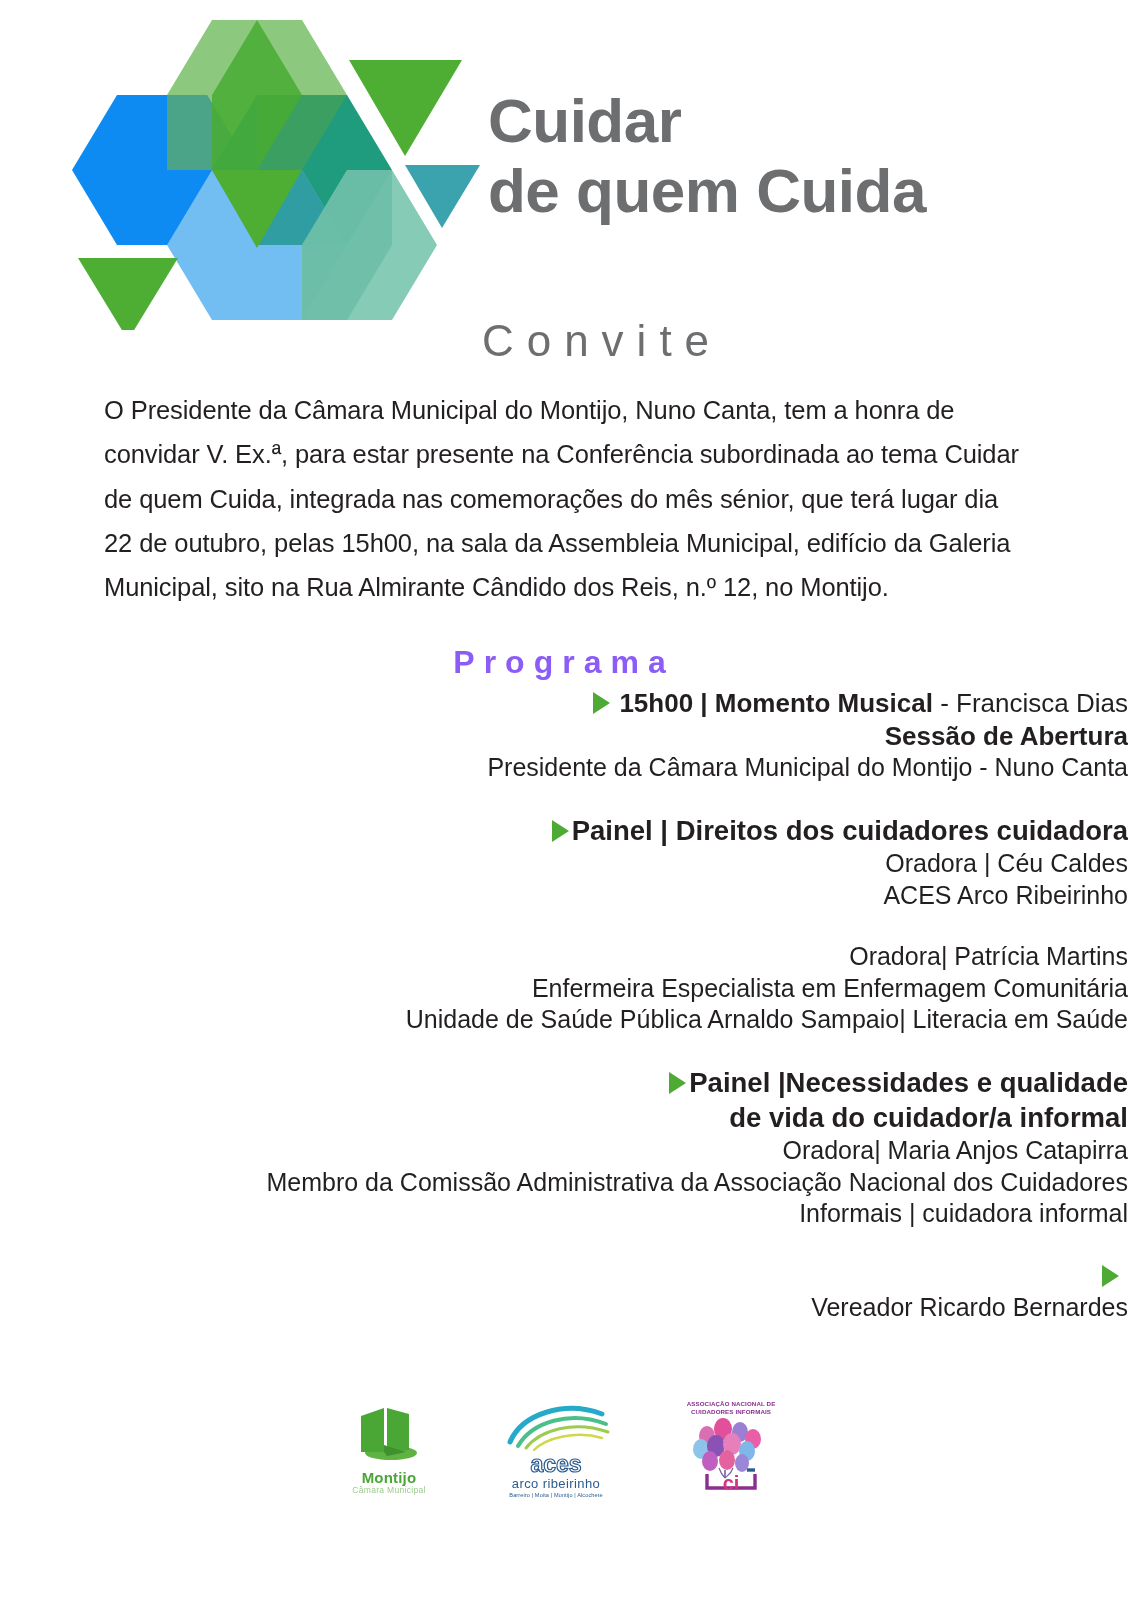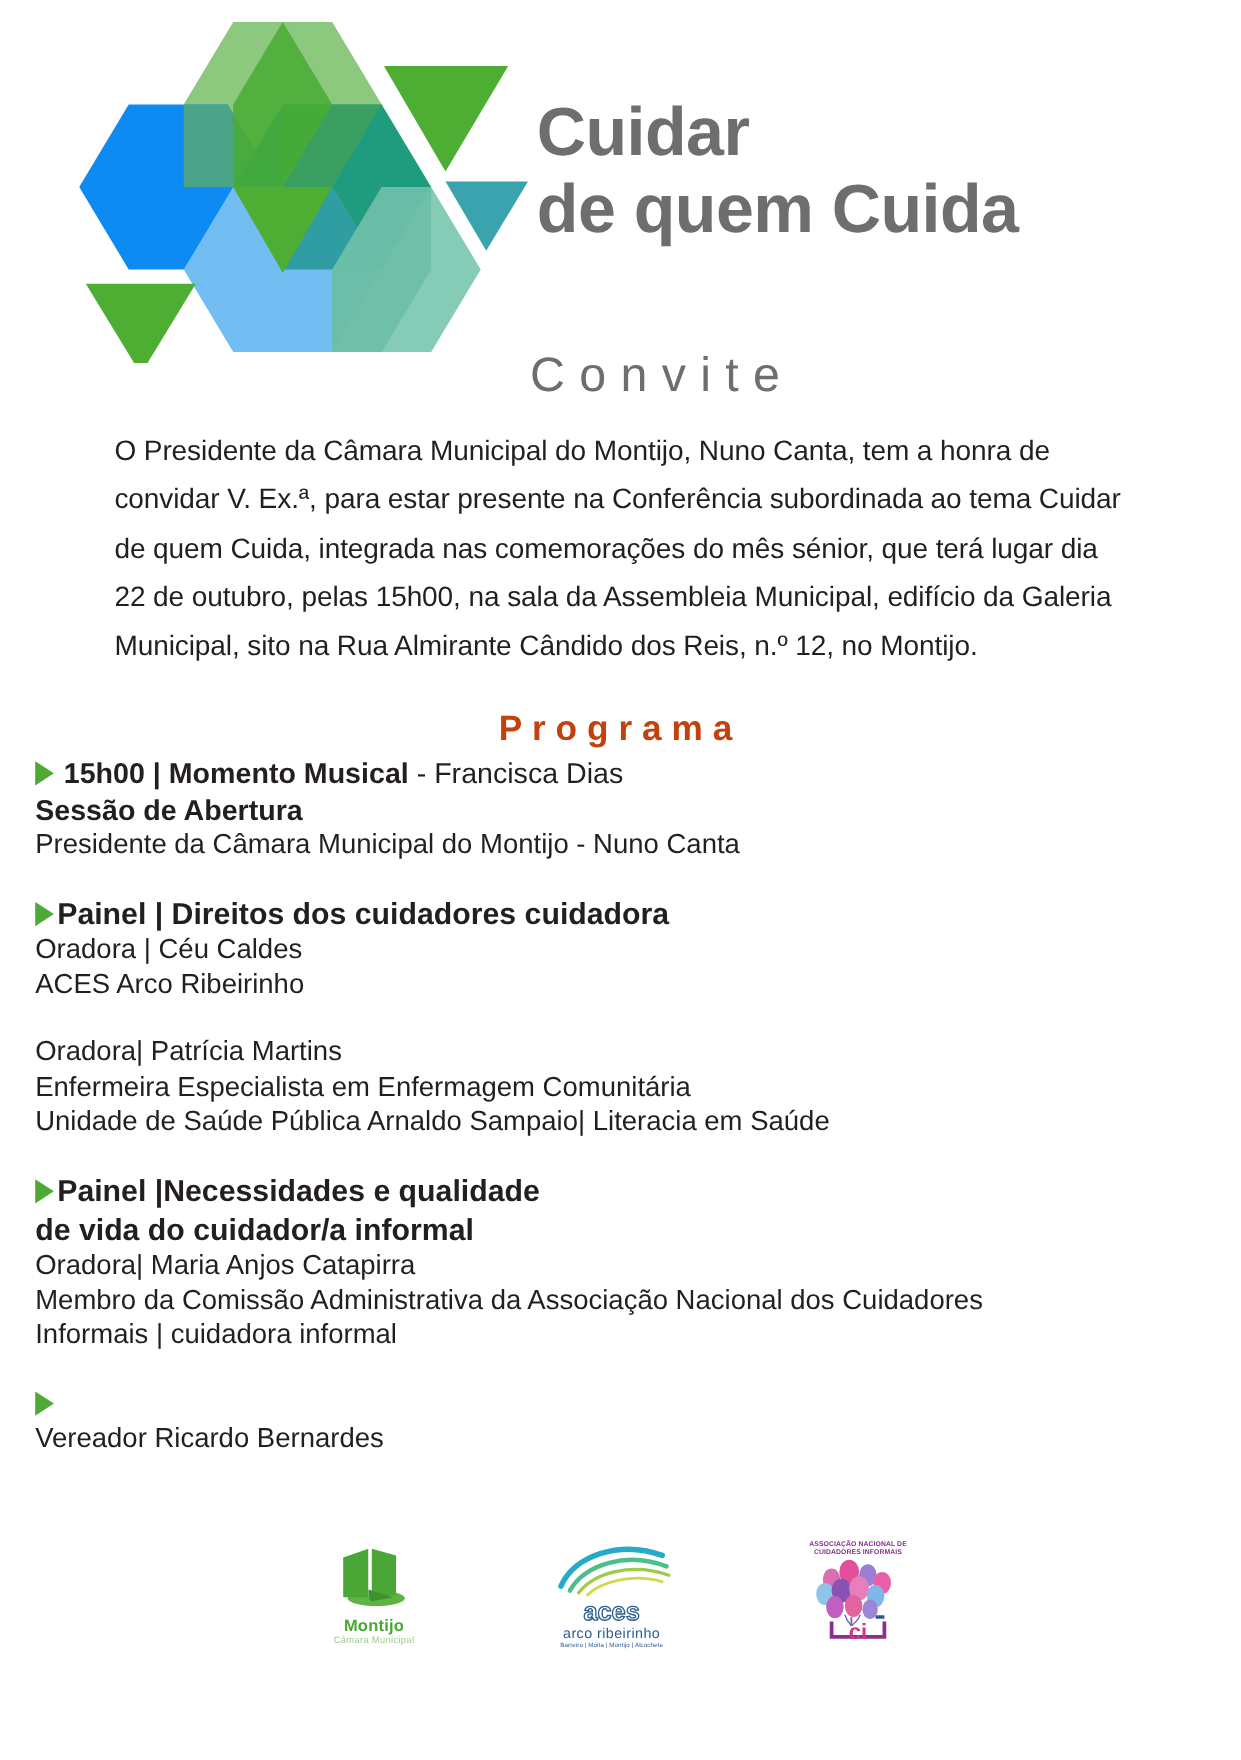--- a/index.html
+++ b/index.html
@@ -64,26 +64,26 @@
     text-align: left;
     letter-spacing: -0.1px;
   }
 
   
   .programa-heading {
     text-align: center;
     font-size: 32px;
     font-weight: bold;
     letter-spacing: 9px;
-    color: #c2410c;
+    color: #8b5cf6;
     margin: 34px 0 6px 0;
   }
 
   .prog-block {
-    text-align: left;
+    text-align: right;
     margin-bottom: 30px;
     padding-left: 32px;
   }
   .prog-line {
     font-size: 25px;
     line-height: 1.26;
     color: #231f20;
   }
   .prog-line.bold { font-weight: bold; font-size: 26px; }
   .prog-line.head { font-weight: bold; font-size: 27.5px; }
@@ -107,21 +107,21 @@
   
   .footer {
     position: absolute;
     left: 0;
     top: 1400px;
     width: 1128px;
     height: 130px;
     display: flex;
     justify-content: center;
     align-items: flex-start;
-    gap: 112px;
+    gap: 63px;
   }
   .flogo { text-align: center; }
 
   
   .montijo-name {
     font-size: 15px;
     font-weight: bold;
     color: #4aa635;
     letter-spacing: 0.2px;
     margin-top: 1px;

